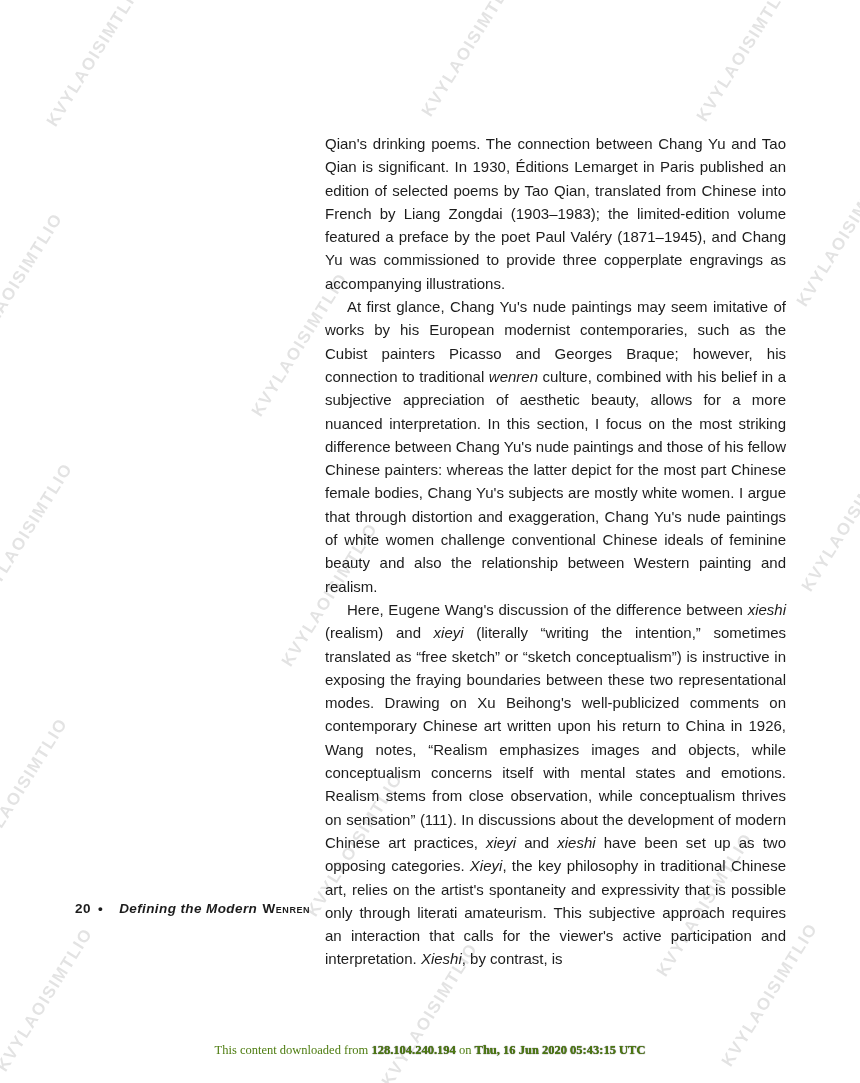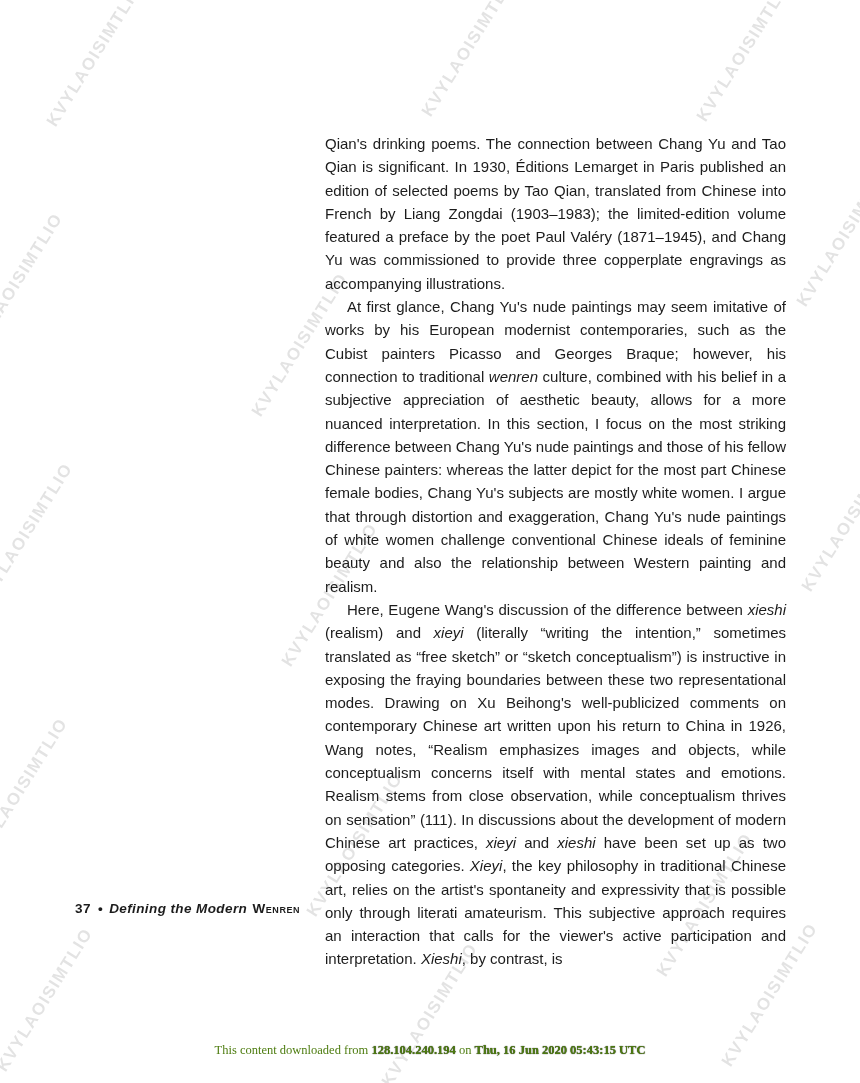--- a/index.html
+++ b/index.html
@@ -38,21 +38,21 @@
   .para i{font-style:italic;}
   
   .running-footer{
     position:absolute;
     left:75px;top:901px;
     font-size:13.5px;
     font-weight:bold;
     letter-spacing:0.4px;
     white-space:nowrap;
   }
-  .running-footer .ttl-italic{font-style:italic;margin:0 1px 0 3px;}
+  .running-footer .ttl-italic{font-style:italic;margin:0 1px 0 13px;}
   .running-footer .sep{margin:0 3px;}
   .running-footer .ttl-sc{font-variant:small-caps;letter-spacing:0.6px;}
   
   .jstor{
     position:absolute;
     left:0;right:0;top:1042px;
     text-align:center;
     font-family:"Liberation Serif",serif;
     font-size:12.5px;
     line-height:16px;
@@ -86,19 +86,19 @@
     <div class="wm" style="left:430px;top:1015px">KVYLAOISIMTLIO</div>
     <div class="wm" style="left:770px;top:995px">KVYLAOISIMTLIO</div>
   </div>
 
   <main class="text-block">
     <p class="para"><span>Qian's drinking poems. The connection between Chang Yu and Tao Qian is significant. In 1930, Éditions Lemarget in Paris published an edition of selected poems by Tao Qian, translated from Chinese into French by Liang Zongdai (1903–1983); the limited-edition volume featured a preface by the poet Paul Valéry (1871–1945), and Chang Yu was commissioned to provide three copperplate engravings as accompanying illustrations.</span></p>
     <p class="para indent"><span>At first glance, Chang Yu's nude paintings may seem imitative of works by his European modernist contemporaries, such as the Cubist painters Picasso and Georges Braque; however, his connection to traditional </span><i>wenren</i><span> culture, combined with his belief in a subjective appreciation of aesthetic beauty, allows for a more nuanced interpretation. In this section, I focus on the most striking difference between Chang Yu's nude paintings and those of his fellow Chinese painters: whereas the latter depict for the most part Chinese female bodies, Chang Yu's subjects are mostly white women. I argue that through distortion and exaggeration, Chang Yu's nude paintings of white women challenge conventional Chinese ideals of feminine beauty and also the relationship between Western painting and realism.</span></p>
     <p class="para indent"><span>Here, Eugene Wang's discussion of the difference between </span><i>xieshi</i><span> (realism) and </span><i>xieyi</i><span> (literally “writing the intention,” sometimes translated as “free sketch” or “sketch conceptualism”) is instructive in exposing the fraying boundaries between these two representational modes. Drawing on Xu Beihong's well-publicized comments on contemporary Chinese art written upon his return to China in 1926, Wang notes, “Realism emphasizes images and objects, while conceptualism concerns itself with mental states and emotions. Realism stems from close observation, while conceptualism thrives on sensation” (111). In discussions about the development of modern Chinese art practices, </span><i>xieyi</i><span> and </span><i>xieshi</i><span> have been set up as two opposing categories. </span><i>Xieyi</i><span>, the key philosophy in traditional Chinese art, relies on the artist's spontaneity and expressivity that is possible only through literati amateurism. This subjective approach requires an interaction that calls for the viewer's active participation and interpretation. </span><i>Xieshi</i><span>, by contrast, is</span></p>
   </main>
 
-  <div class="running-footer"><span class="pg">37</span> <span class="sep">•</span><span class="ttl-italic">Defining the Modern</span> <span class="ttl-sc">Wenren</span></div>
+  <div class="running-footer"><span class="pg">20</span> <span class="sep">•</span><span class="ttl-italic">Defining the Modern</span> <span class="ttl-sc">Wenren</span></div>
 
   <div class="jstor">
     <div class="j1"><span>This content downloaded from</span> <span class="smudge">128.104.240.194</span> <span>on</span> <span class="smudge">Thu, 16 Jun 2020 05:43:15 UTC</span></div>
   </div>
 
 </div>
 
 </body></html>

